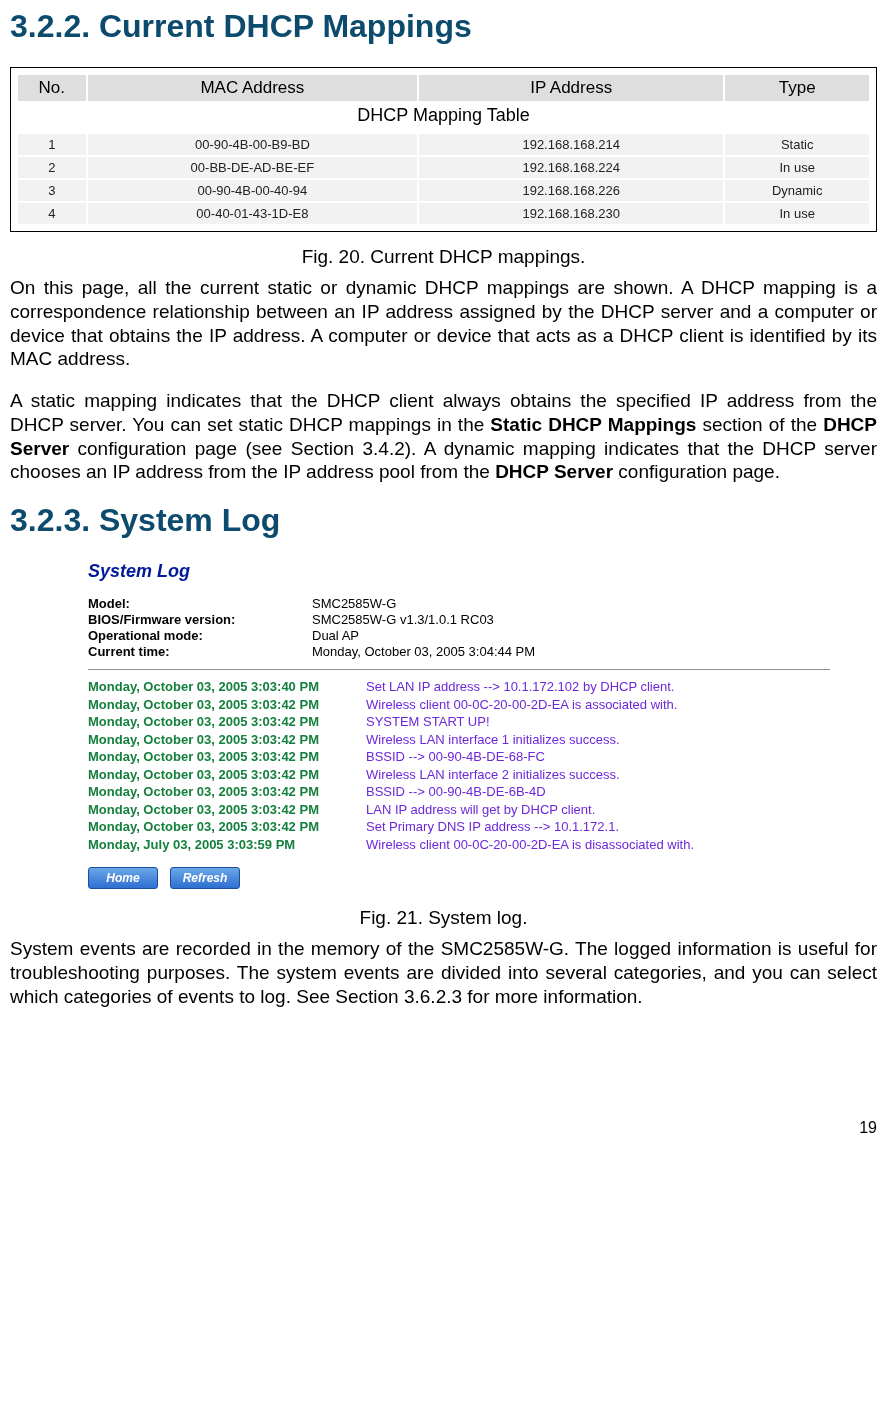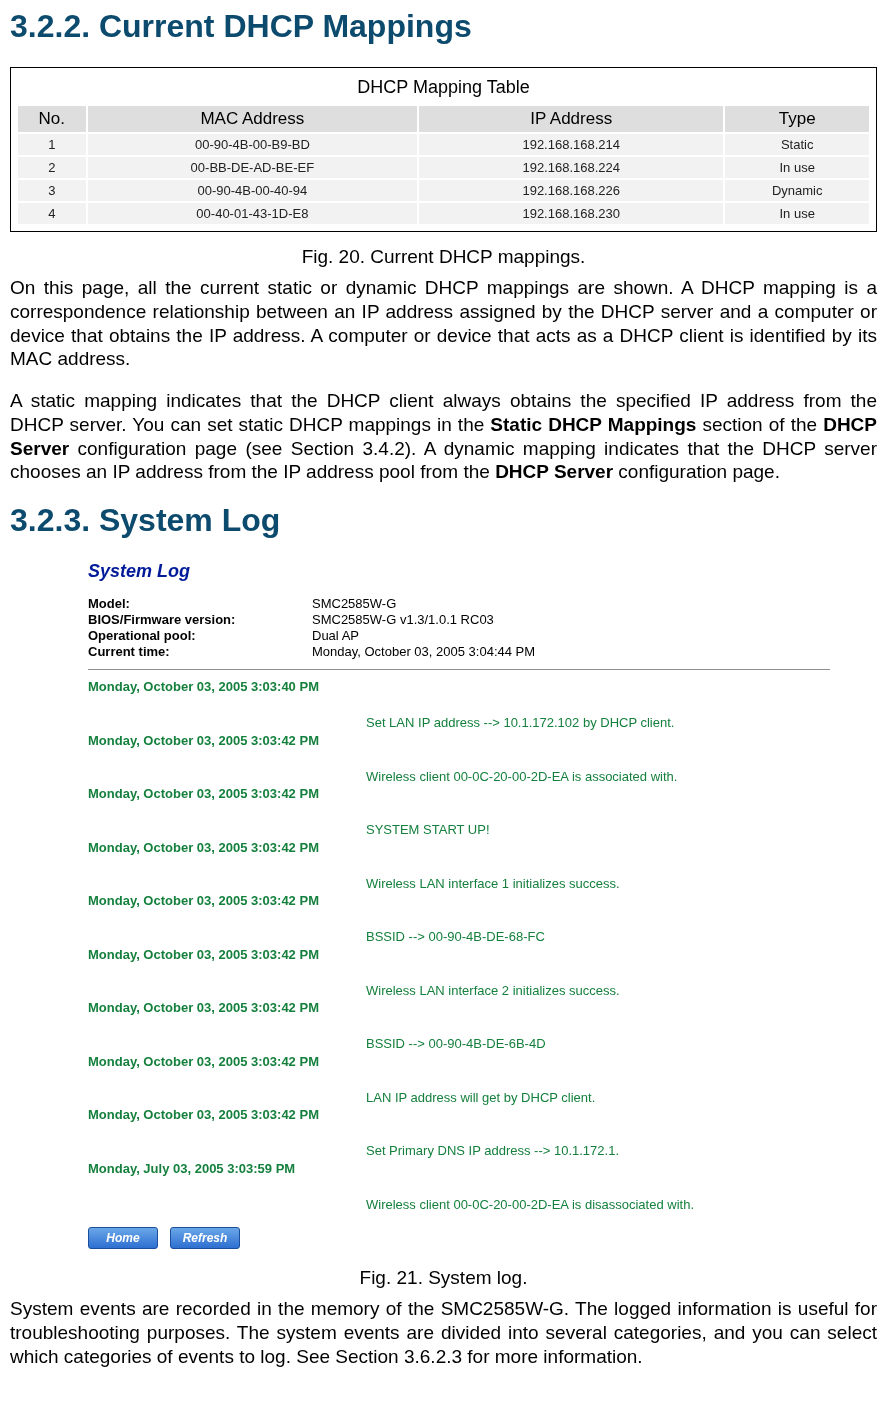--- a/index.html
+++ b/index.html
@@ -103,22 +103,21 @@
     margin: 0;
     line-height: 1.35;
   }
   .log-time {
     width: 278px;
     flex-shrink: 0;
     font-weight: bold;
     color: #15803d;
   }
   .log-msg {
-    color: #15803d;
-    margin-top: 36px;
+    color: #6d28d9;
   }
   .btn-row {
     margin: 14px 0 18px 0;
     display: flex;
     gap: 12px;
   }
   .xp-btn {
     display: inline-flex;
     align-items: center;
     justify-content: center;
@@ -127,43 +126,43 @@
     font-size: 12px;
     font-style: italic;
     font-weight: bold;
     color: #fff;
     background: linear-gradient(#6aa7e8, #2e6fd1);
     border: 1px solid #1b4e9b;
     border-radius: 3px;
     font-family: Verdana, Geneva, sans-serif;
   }
   .page-num {
-    text-align: left;
+    text-align: right;
     font-size: 16px;
     margin-top: 110px;
   }
 </style>
 </head>
 <body>
 
 <div class="heading">3.2.2. Current DHCP Mappings</div>
 
 <div class="outer-frame">
   <table class="dhcp-table">
     <tbody>
         <tr>
-          <td class="dhcp-title" colspan="4">DHCP Mapping Table</td>
-        </tr>
-    <tr>
       <td class="dhcp-th" style="width:8%">No.</td>
       <td class="dhcp-th" style="width:39%">MAC Address</td>
       <td class="dhcp-th" style="width:36%">IP Address</td>
       <td class="dhcp-th" style="width:17%">Type</td>
     </tr>
     <tr>
+          <td class="dhcp-title" colspan="4">DHCP Mapping Table</td>
+        </tr>
+    <tr>
       <td class="dhcp-td">1</td>
       <td class="dhcp-td">00-90-4B-00-B9-BD</td>
       <td class="dhcp-td">192.168.168.214</td>
       <td class="dhcp-td">Static</td>
     </tr>
     <tr>
       <td class="dhcp-td">2</td>
       <td class="dhcp-td">00-BB-DE-AD-BE-EF</td>
       <td class="dhcp-td">192.168.168.224</td>
       <td class="dhcp-td">In use</td>
@@ -200,21 +199,21 @@
   <div id="info-rows">
       <div class="info-row">
         <div class="info-label">Model:</div>
         <div class="info-value">SMC2585W-G</div>
       </div>
       <div class="info-row">
         <div class="info-label">BIOS/Firmware version:</div>
         <div class="info-value">SMC2585W-G v1.3/1.0.1 RC03</div>
       </div>
       <div class="info-row">
-        <div class="info-label">Operational pool:</div>
+        <div class="info-label">Operational mode:</div>
         <div class="info-value">Dual AP</div>
       </div>
       <div class="info-row">
         <div class="info-label">Current time:</div>
         <div class="info-value">Monday, October 03, 2005 3:04:44 PM</div>
       </div>
     </div>
 
   <hr class="divider">
 

